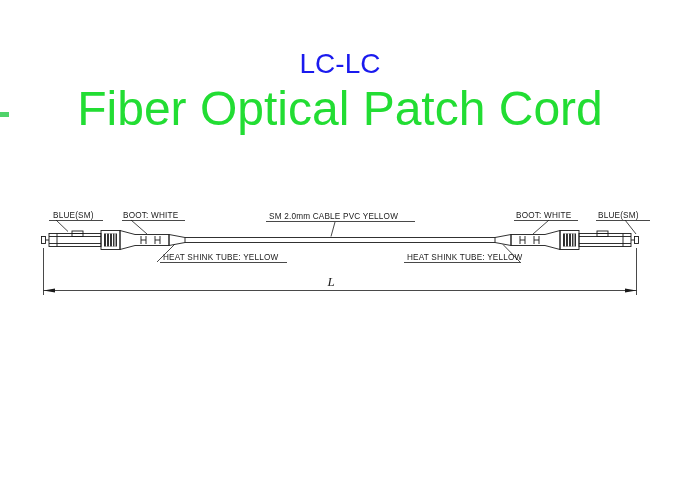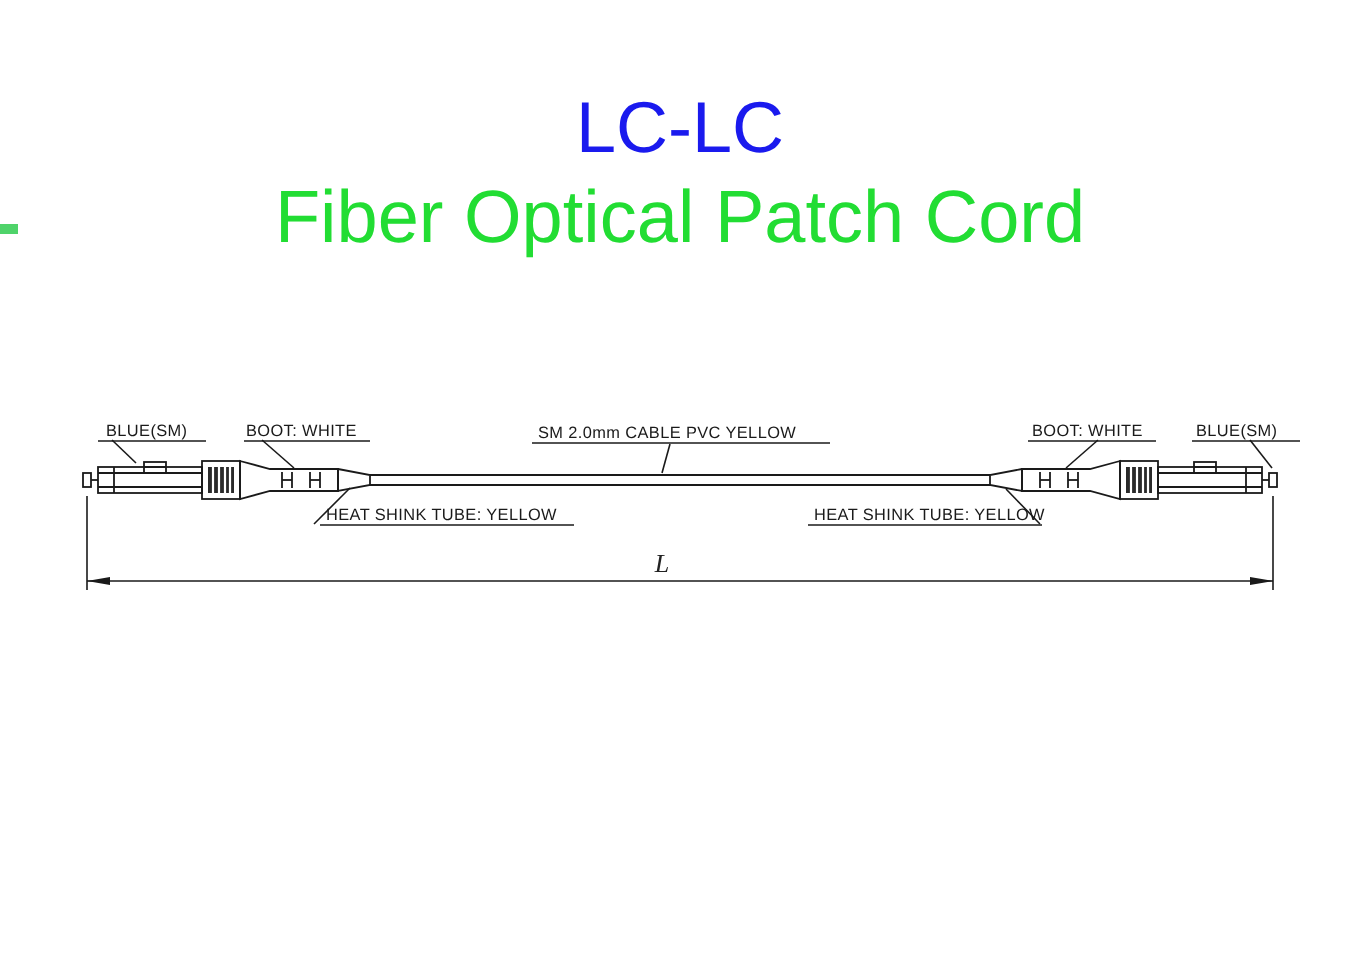--- a/index.html
+++ b/index.html
@@ -23,29 +23,29 @@
   .title-block {
     position: absolute;
     left: 0;
     top: 44px;
     width: 680px;
     text-align: center;
     user-select: none;
   }
   .title-line1 {
     font-family: "Liberation Sans", sans-serif;
-    font-size: 36px;
+    font-size: 28px;
     line-height: 40px;
     color: #1a1aee;
     letter-spacing: 0px;
     font-weight: 400;
   }
   .title-line2 {
     font-family: "Liberation Sans", sans-serif;
-    font-size: 37px;
+    font-size: 48px;
     line-height: 46px;
     color: #22dd33;
     letter-spacing: 0px;
     font-weight: 400;
     margin-top: 2px;
   }
   .edge-mark {
     position: absolute;
     left: 0px;
     top: 112px;

